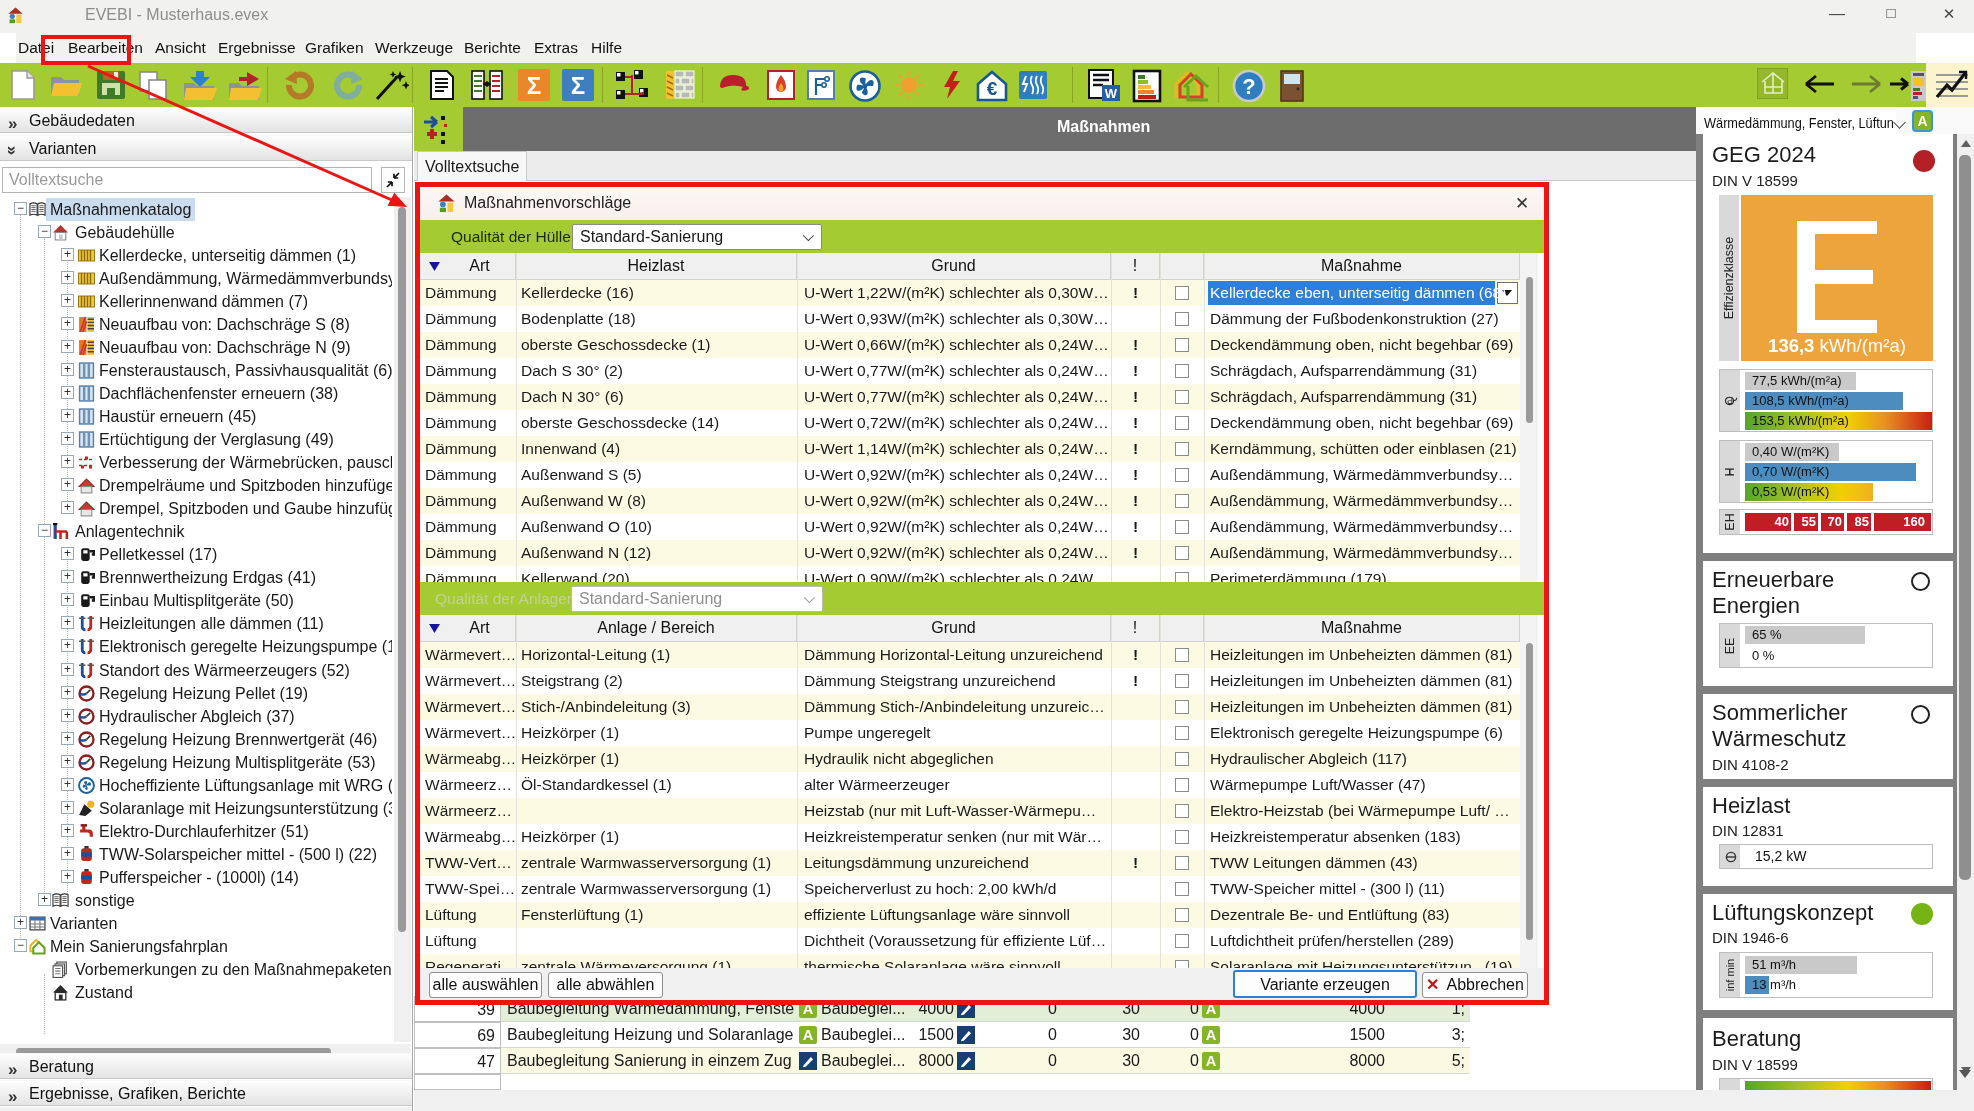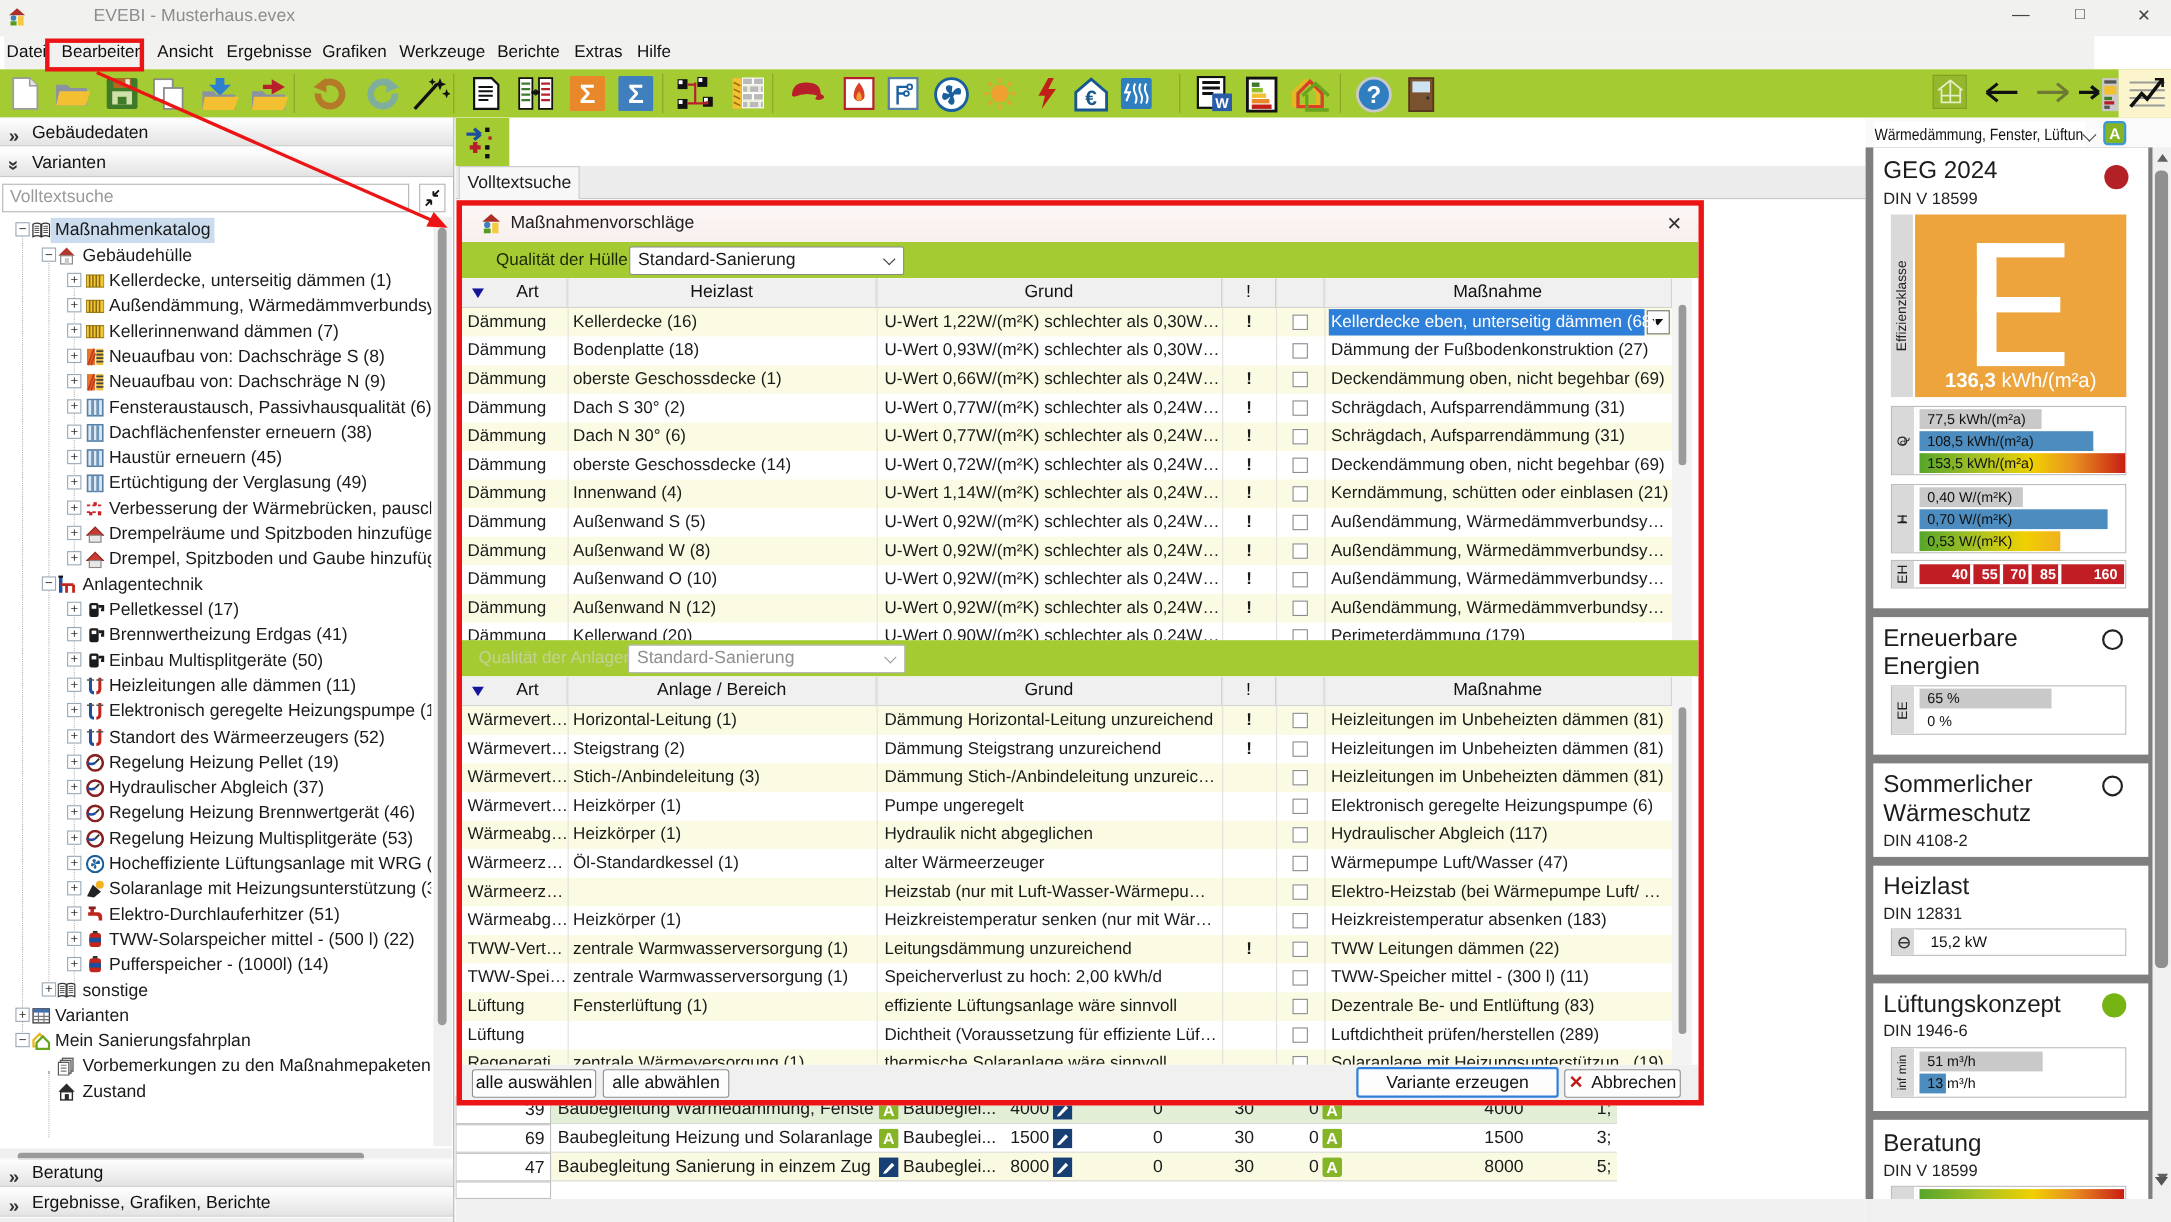--- a/index.html
+++ b/index.html
@@ -1,19 +1,19 @@
 <!DOCTYPE html>
 <html><head><meta charset="utf-8">
 <style>
 *{margin:0;padding:0;box-sizing:border-box}
 html,body{width:1974px;height:1111px;overflow:hidden}
 body{font-family:"Liberation Sans",sans-serif;font-size:15.5px;color:#1a1a1a;background:#fff;position:relative}
 .ab{position:absolute}
 #titlebar{left:0;top:0;width:1974px;height:33px;background:#f1f1f0}
-#menubar{left:4px;top:33px;width:1900px;height:30px;background:#f1f1f0}
+#menubar{left:16px;top:33px;width:1900px;height:30px;background:#f1f1f0}
 #toolbar{left:0;top:63px;width:1974px;height:44px;background:#a5cb33}
 .mi{position:absolute;top:6px;font-size:15.5px;color:#111}
 .tsep{position:absolute;top:4px;width:1px;height:36px;background:#8aa526}
 .tic{position:absolute;top:6px}
 #leftpanel{left:0;top:107px;width:413px;height:1004px;background:#fff;border-right:1px solid #a9a9a9}
 .phead{position:absolute;left:0;width:412px;height:26px;background:linear-gradient(#fefefe,#e3e3e3);border-top:1px solid #f8f8f8;border-bottom:1px solid #c9c9c9;font-size:16px;color:#111;line-height:25px}
 .phead .tx{position:absolute;left:29px;top:0}
 .chev{position:absolute;left:8px;top:3px;font-size:17px;color:#333;font-weight:bold}
 .trow{position:absolute;height:23px;line-height:23px;font-size:16px;white-space:nowrap}
 .pm{position:absolute;width:13px;height:13px;background:#fff;border:1px solid #99a8b5;top:4px;text-align:center;line-height:11px;font-size:12px;color:#333}
@@ -644,20 +644,23 @@
   </div>
 <div class="ab" style="left:414px;top:107px;width:1282px;height:1004px;background:#fff;overflow:hidden">
     <div class="ab" style="left:0;top:0;width:49px;height:44px;background:#a5cb33"><svg width="34" height="34" viewBox="0 0 34 34" style="margin:5px">
         <path d="M3 10 H16 M16 10 L10 5 M16 10 L10 15" stroke="#1d4e9c" stroke-width="3" fill="none" transform="translate(2,0)"></path>
         <rect x="22" y="4" width="4" height="4" fill="#111"></rect>
         <rect x="25" y="12" width="3" height="3" fill="#b91f2a"></rect>
         <path d="M8 22 h10 M13 17 v10" stroke="#b91f2a" stroke-width="4"></path>
         <rect x="22" y="20" width="4" height="4" fill="#111"></rect>
         <rect x="22" y="28" width="4" height="4" fill="#111"></rect>
       </svg></div>
+    <div class="ab" style="left:49px;top:0;width:1233px;height:44px;background:#6d6d6d">
+      <div class="ab gray-bar-text" style="left:594px;top:11px">Maßnahmen</div>
+    </div>
     <div class="ab" style="left:0;top:44px;width:1282px;height:30px;background:#ececec;border-bottom:1px solid #c9c9c9"></div>
     <div class="ab" style="left:3px;top:44px;width:110px;height:30px;background:#f7f7f7;border:1px solid #c9c9c9;border-bottom:none;line-height:29px;padding-left:7px;font-size:16px">Volltextsuche</div>
     <div class="ab" style="left:0;top:889px;width:1056px;height:26px;background:#e2eed6;line-height:26px;font-size:16px;border-bottom:1px solid #d8d8d8">
       <div class="ab" style="left:0;top:0;width:87px;height:26px;background:#fff;border:1px solid #c0c0c0;text-align:right;padding-right:5px">39</div>
       <div class="ab" style="left:93px;top:0;width:288px;overflow:hidden;white-space:nowrap">Baubegleitung Wärmedämmung, Fenster, ...</div>
       <svg class="ab" style="left:385px;top:4px" width="18" height="18">
         <use href="#i-aicon"></use>
       </svg>
       <div class="ab" style="left:407px;top:0">Baubeglei...</div>
       <div class="ab" style="left:460px;top:0;width:80px;text-align:right">4000</div>
@@ -944,21 +947,21 @@
           <span class="cb" style="left:755px;top:6px"></span>
           <span class="c-mas">Heizkreistemperatur absenken (183)</span>
         </div>
         <div class="ab" style="left:0;top:235px;width:1100px;height:26px;background:#fbfbe4"></div>
         <div class="rowline" style="top:235px;width:1100px">
           <span class="c-art">TWW-Vertei ..</span>
           <span class="c-bau">zentrale Warmwasserversorgung (1)</span>
           <span class="c-gru">Leitungsdämmung unzureichend</span>
           <span class="c-exc">!</span>
           <span class="cb" style="left:755px;top:6px"></span>
-          <span class="c-mas">TWW Leitungen dämmen (22)</span>
+          <span class="c-mas">TWW Leitungen dämmen (43)</span>
         </div>
         <div class="ab" style="left:0;top:261px;width:1100px;height:26px;background:#ffffff"></div>
         <div class="rowline" style="top:261px;width:1100px">
           <span class="c-art">TWW-Speich..</span>
           <span class="c-bau">zentrale Warmwasserversorgung (1)</span>
           <span class="c-gru">Speicherverlust zu hoch: 2,00 kWh/d</span>
           <span class="cb" style="left:755px;top:6px"></span>
           <span class="c-mas">TWW-Speicher mittel - (300 l) (11)</span>
         </div>
         <div class="ab" style="left:0;top:287px;width:1100px;height:26px;background:#fbfbe4"></div>

